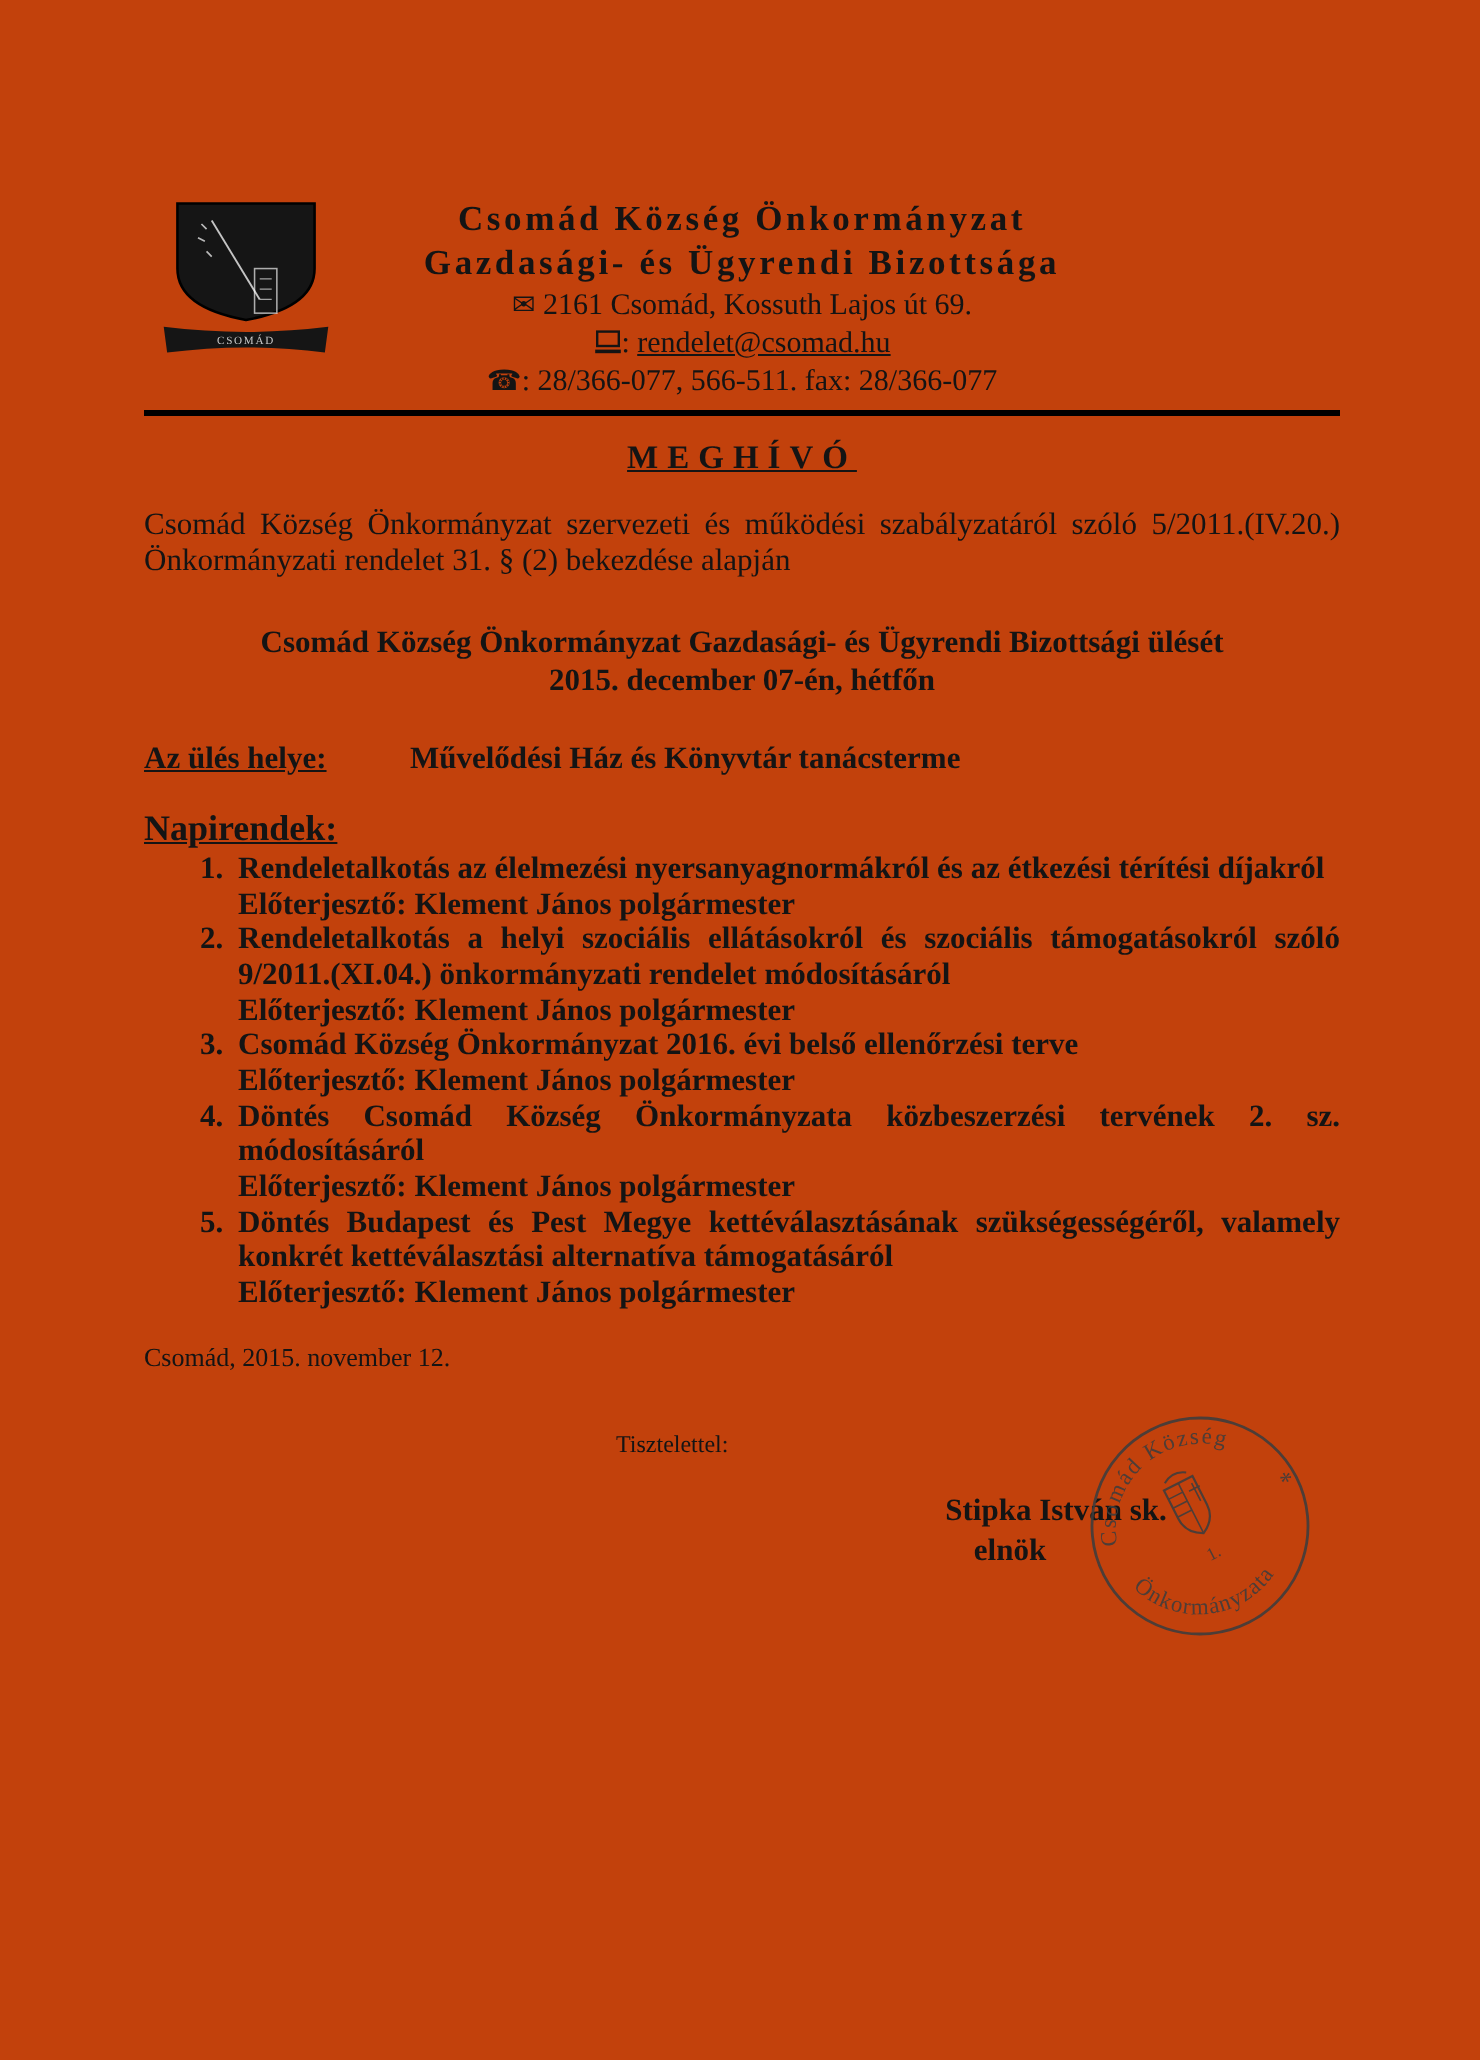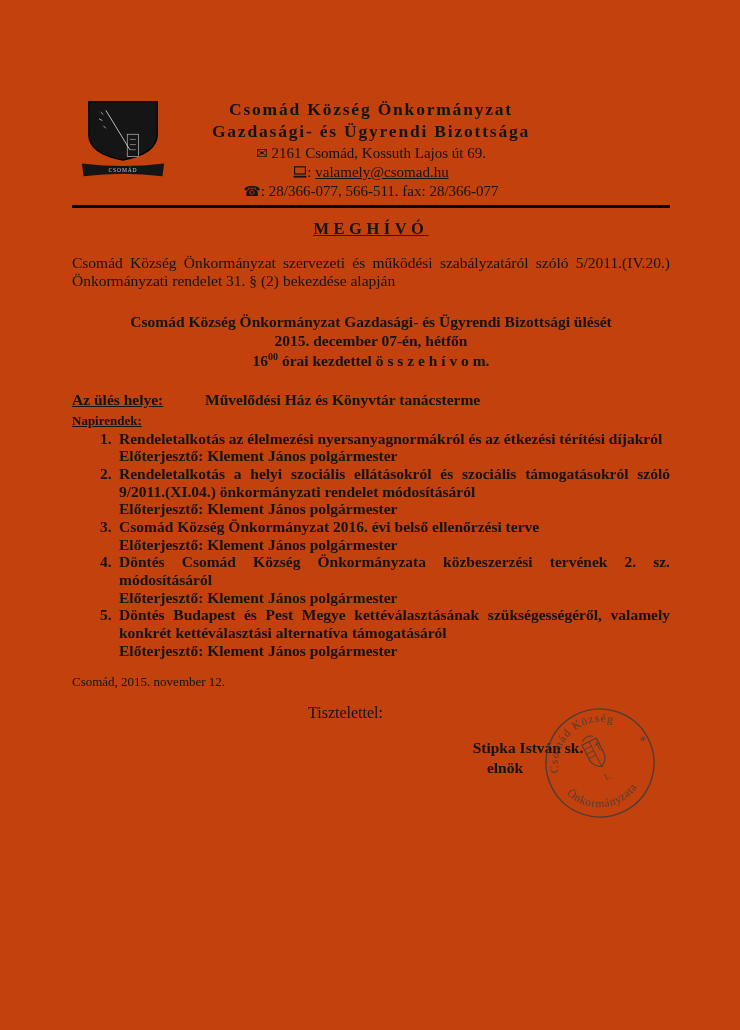--- a/index.html
+++ b/index.html
@@ -28,30 +28,30 @@
 
   
   .convocation { margin-top:21px; text-align:center; font-weight:bold; font-size:15.5px; line-height:1.26; }
   .convocation sup { font-size:10px; }
 
   
   .venue { margin-top:19px; display:flex; font-weight:bold; font-size:15.5px; line-height:1.3; }
   .venue-label { width:133px; flex:0 0 133px; text-decoration:underline; }
 
   
-  .agenda-heading { margin-top:3px; font-weight:bold; font-size:13px; text-decoration:underline; }
+  .agenda-heading { margin-top:14px; font-weight:bold; font-size:18px; text-decoration:underline; }
   ol.agenda { margin:1px 0 0 0; padding:0; list-style:none; font-weight:bold;
               font-size:15.5px; line-height:1.14; }
   ol.agenda li { position:relative; padding-left:47px; }
   ol.agenda .num { position:absolute; left:28px; top:0; }
   .item-title { text-align:justify; }
 
   
   .dateline { margin-top:15px; font-size:13px; }
-  .salutation { margin-top:14px; margin-left:236px; font-size:16px; }
+  .salutation { margin-top:28px; margin-left:236px; font-size:12px; }
   .sig-block { margin-top:16px; margin-left:400px; width:112px; text-align:center;
                font-weight:bold; font-size:15.5px; line-height:1.3; }
   .sig-role { margin-right:46px; }
 
   
   .stamp { position:absolute; left:540px; top:703px; width:120px; height:120px; opacity:.88; }
   .stamp text { font-family:"Liberation Serif", serif; }
 </style>
 </head>
 <body>
@@ -76,38 +76,37 @@
       <div class="contact">
         <span class="ico">✉</span>
         <span>2161 Csomád, Kossuth Lajos út 69.</span>
       </div>
 
       <div class="contact">
         <svg class="pc-icon" width="14" height="12" viewBox="0 0 14 12">
           <rect x="1.6" y="0.8" width="10.8" height="7.2" fill="none" stroke="#141414" stroke-width="1.2"></rect>
           <path d="M0.6 10.7 H13.4" stroke="#141414" stroke-width="1.8"></path>
         </svg><span>:</span>
-        <span class="email">valamely@csomad.hu</span>
+        <span class="email">rendelet@csomad.hu</span>
       </div>
 
       <div class="contact">
         <span class="ico">☎</span><span>: 28/366-077, 566-511. fax: 28/366-077</span>
       </div>
     </div>
 
     <div class="doc-title">
       <span>MEGHÍVÓ</span>
     </div>
 
     <div class="intro">Csomád Község Önkormányzat szervezeti és működési szabályzatáról szóló 5/2011.(IV.20.) Önkormányzati rendelet 31. § (2) bekezdése alapján</div>
 
     <div class="convocation">
       <div>Csomád Község Önkormányzat Gazdasági- és Ügyrendi Bizottsági ülését</div>
       <div>2015. december 07-én, hétfőn</div>
-      <div><span>16</span><sup>00</sup><span> órai kezdettel ö s s z e h í v o m.</span></div>
     </div>
 
     <div class="venue">
       <div class="venue-label">Az ülés helye:</div>
       <div>
         <div>Művelődési Ház és Könyvtár tanácsterme</div>
       </div>
     </div>
 
     <div class="agenda-heading">Napirendek:</div>

